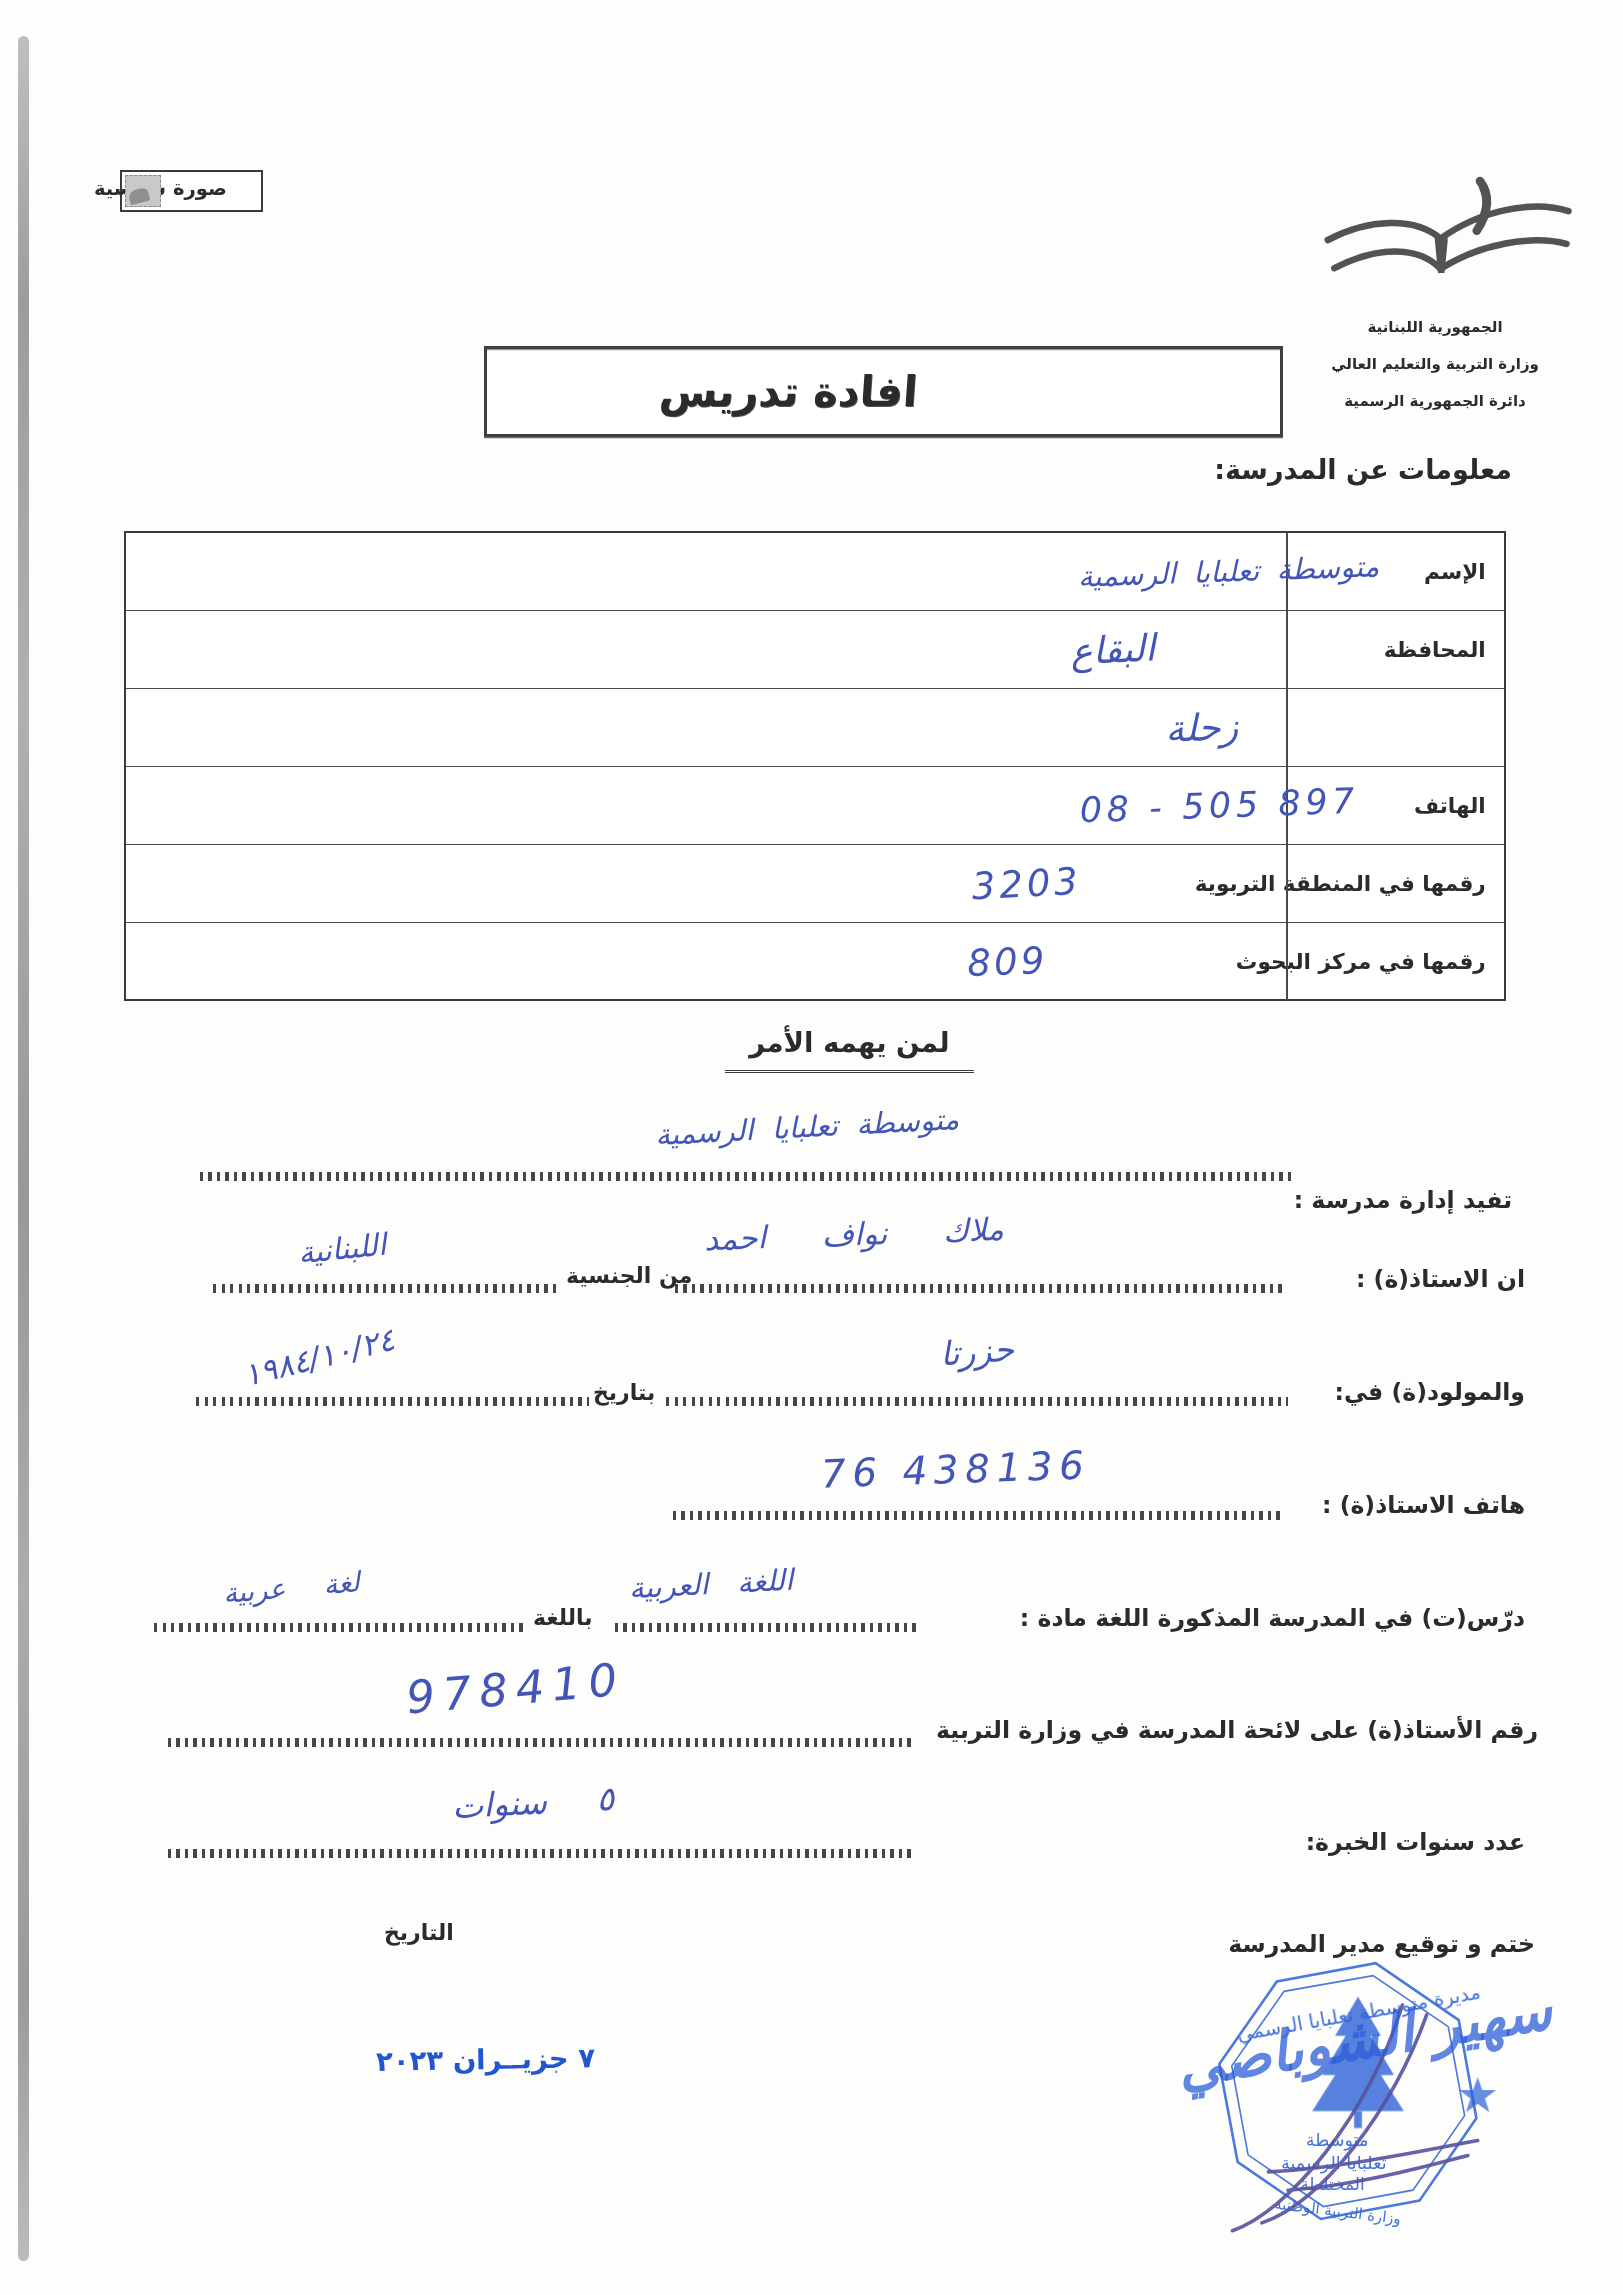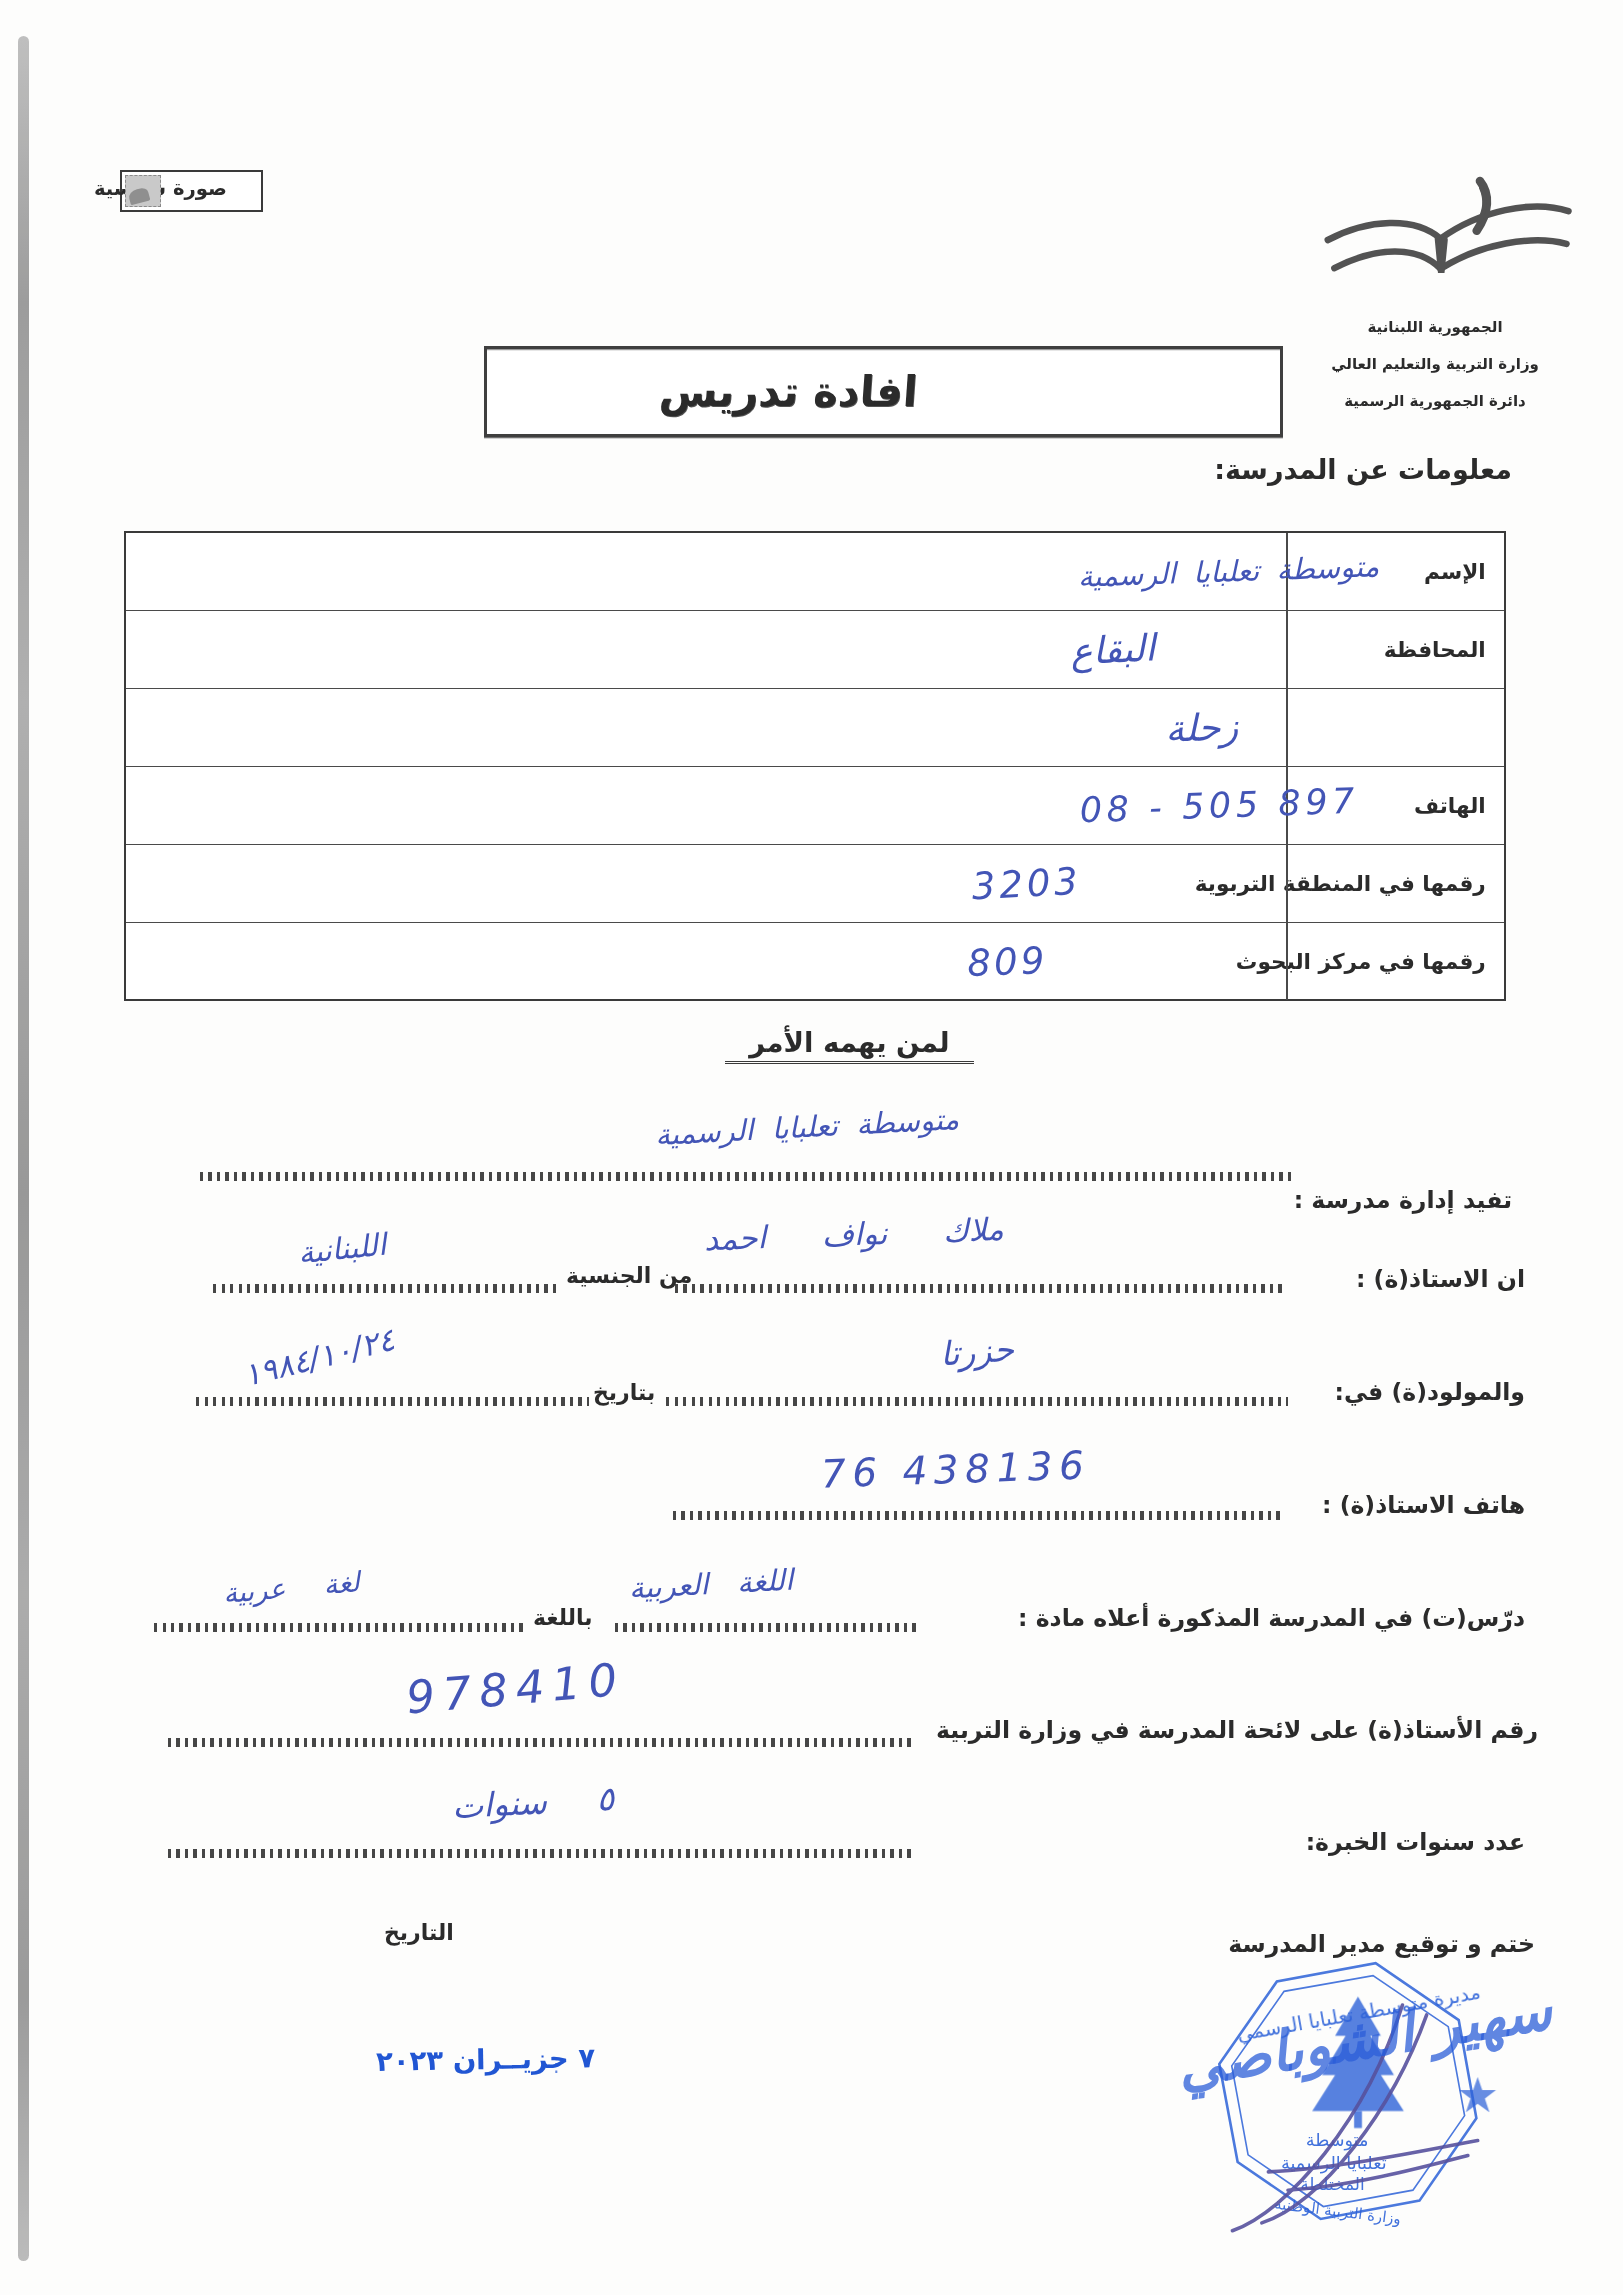--- a/index.html
+++ b/index.html
@@ -67,21 +67,21 @@
   .hw{
     color:#4355b6;font-style:italic;font-weight:400;
     white-space:nowrap;line-height:1;
   }
   .tbl .val .hw{
     position:absolute;top:50%;left:50%;
   }
   .letter-heading{
     left:725px;top:1026px;width:249px;text-align:center;
     font-size:27.5px;font-weight:bold;
-    border-bottom:3.9px double #3a3a3a;padding-bottom:3px;
+    border-bottom:3.9px double #3a3a3a;padding-bottom:12px;
   }
   .dots{
     height:9.2px;
     background:repeating-linear-gradient(90deg,#323232 0 3.3px,transparent 3.3px 8.5px);
     opacity:.9;
   }
   .flabel{font-size:23.6px;font-weight:bold;white-space:nowrap;}
   .fmid{font-size:22px;font-weight:bold;white-space:nowrap;}
   
   .stamp-name{
@@ -196,21 +196,21 @@
   <div class="abs dots" style="left:666px;top:1397px;width:622px;"></div>
   <div class="abs fmid" style="left:593px;top:1380px;">بتاريخ</div>
   <div class="abs dots" style="left:196px;top:1397px;width:393px;"></div>
   <div class="abs hw" style="left:940px;top:1335px;font-size:33px;transform:rotate(-4deg);">حزرتا</div>
   <div class="abs hw" style="left:242px;top:1342px;font-size:31px;letter-spacing:2.6px;transform:rotate(-14deg);">١٩٨٤/١٠/٢٤</div>
 
   <div class="abs flabel" style="right:98px;top:1491px;">هاتف الاستاذ(ة) :</div>
   <div class="abs dots" style="left:673px;top:1511px;width:609px;"></div>
   <div class="abs hw" style="left:821px;top:1450px;font-size:39px;letter-spacing:6.5px;direction:ltr;transform:rotate(-2deg);">76  438136</div>
 
-  <div class="abs flabel" style="right:98px;top:1604px;">درّس(ت) في المدرسة المذكورة أعلاه مادة :</div>
+  <div class="abs flabel" style="right:98px;top:1604px;">درّس(ت) في المدرسة المذكورة اللغة مادة :</div>
   <div class="abs dots" style="left:615px;top:1623px;width:306px;"></div>
   <div class="abs fmid" style="left:533px;top:1605px;">باللغة</div>
   <div class="abs dots" style="left:154px;top:1623px;width:374px;"></div>
   <div class="abs hw" style="left:629px;top:1570px;font-size:29px;word-spacing:19.6px;transform:rotate(-3deg);">اللغة العربية</div>
   <div class="abs hw" style="left:223px;top:1574px;font-size:27.5px;word-spacing:29.5px;transform:rotate(-5deg);">لغة عربية</div>
 
   <div class="abs flabel" style="right:85px;top:1716px;">رقم الأستاذ(ة) على لائحة المدرسة في وزارة التربية</div>
   <div class="abs dots" style="left:168px;top:1738px;width:746px;"></div>
   <div class="abs hw" style="left:406px;top:1666px;font-size:45px;letter-spacing:7.9px;direction:ltr;transform:rotate(-5deg);">978410</div>
 

